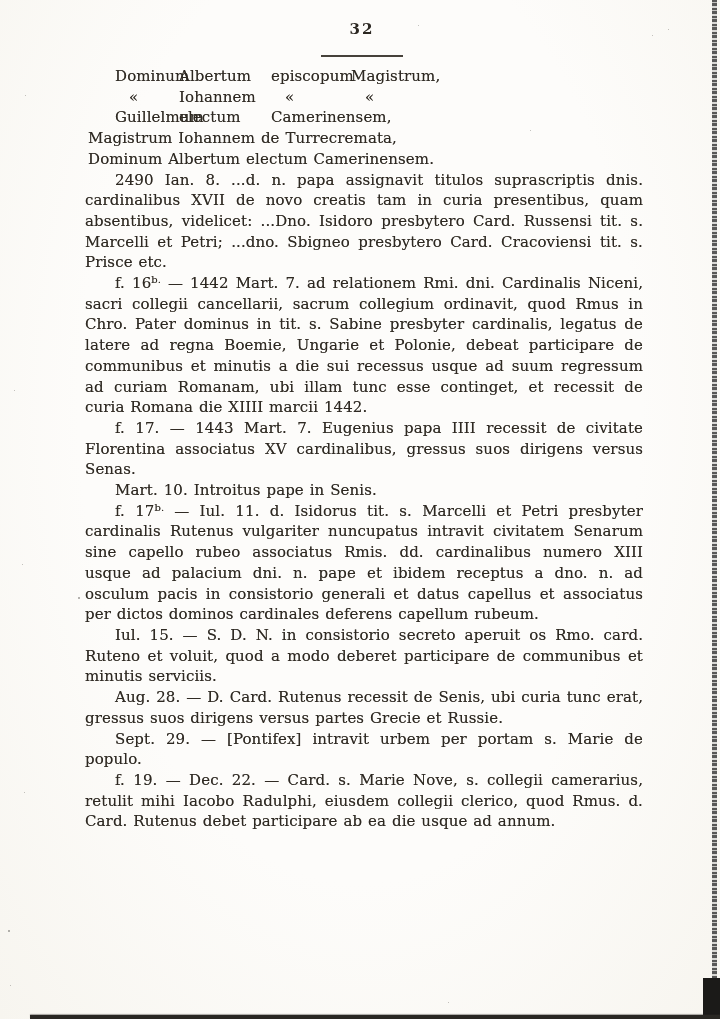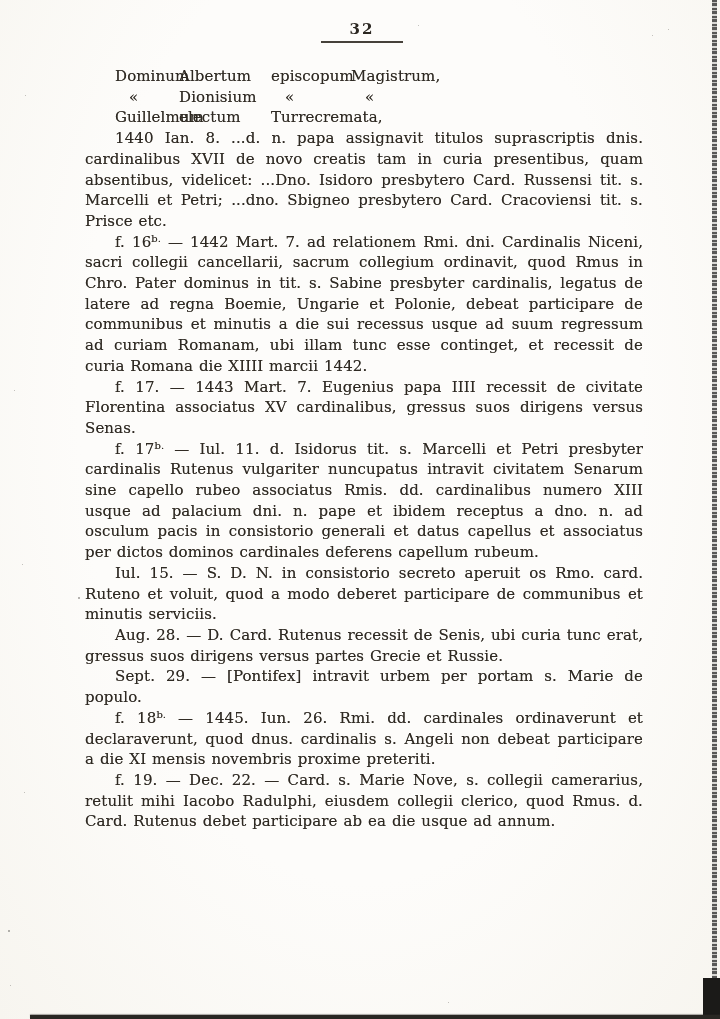--- a/index.html
+++ b/index.html
@@ -10,21 +10,21 @@
     overflow: hidden;
     background: radial-gradient(ellipse at 50% 40%, #fdfcfa 55%, #f7f5ef 100%);
     font-family: "DejaVu Serif", "Liberation Serif", serif;
     color: #2e2922;
   }
   .pagenum-wrap {
     width: 82px;
     margin: 20px auto 0 auto;
     text-align: center;
     border-bottom: 2px solid #46413a;
-    padding-bottom: 3px;
+    padding-bottom: 17px;
     transform: translateX(2px);
   }
   .pagenum {
     font-size: 15px;
     font-weight: 700;
     letter-spacing: 2px;
     color: #2b2721;
   }
   .textblock {
     position: absolute;
@@ -98,36 +98,40 @@
     <div class="pagenum">32</div>
   </div>
 
   <div class="textblock">
     <div class="name-grid" id="name-grid">
         <span class="ncell">Dominum</span>
         <span class="ncell">Albertum</span>
         <span class="ncell">episcopum</span>
         <span class="ncell">Magistrum,</span>
         <span class="ncell qmark">«</span>
-        <span class="ncell">Dionisium</span>
+        <span class="ncell">Iohannem</span>
         <span class="ncell qmark">«</span>
         <span class="ncell qmark">«</span>
         <span class="ncell">Guillelmum</span>
         <span class="ncell">electum</span>
-        <span class="ncell">Turrecremata,</span>
+        <span class="ncell">Camerinensem,</span>
+      </div>
+    <div id="name-lines">
+        <div class="nline">Magistrum Iohannem de Turrecremata,</div>
+        <div class="nline">Dominum Albertum electum Camerinensem.</div>
       </div>
     <div class="paras" id="paras">
-        <p class="para"><span>1440 Ian. 8. ...d. n. papa assignavit titulos suprascriptis dnis. cardinalibus XVII de novo creatis tam in curia presentibus, quam absentibus, videlicet: ...Dno. Isidoro presbytero Card. Russensi tit. s. Marcelli et Petri; ...dno. Sbigneo presbytero Card. Cracoviensi tit. s. Prisce etc.</span></p>
+        <p class="para"><span>2490 Ian. 8. ...d. n. papa assignavit titulos suprascriptis dnis. cardinalibus XVII de novo creatis tam in curia presentibus, quam absentibus, videlicet: ...Dno. Isidoro presbytero Card. Russensi tit. s. Marcelli et Petri; ...dno. Sbigneo presbytero Card. Cracoviensi tit. s. Prisce etc.</span></p>
         <p class="para"><span>f. 16</span><sup>b.</sup><span> — 1442 Mart. 7. ad relationem Rmi. dni. Cardinalis Niceni, sacri collegii cancellarii, sacrum collegium ordinavit, quod Rmus in Chro. Pater dominus in tit. s. Sabine presbyter cardinalis, legatus de latere ad regna Boemie, Ungarie et Polonie, debeat participare de communibus et minutis a die sui recessus usque ad suum regressum ad curiam Romanam, ubi illam tunc esse continget, et recessit de curia Romana die XIIII marcii 1442.</span></p>
         <p class="para"><span>f. 17. — 1443 Mart. 7. Eugenius papa IIII recessit de civitate Florentina associatus XV cardinalibus, gressus suos dirigens versus Senas.</span></p>
+        <p class="para"><span>Mart. 10. Introitus pape in Senis.</span></p>
         <p class="para"><span>f. 17</span><sup>b.</sup><span> — Iul. 11. d. Isidorus tit. s. Marcelli et Petri presbyter cardinalis Rutenus vulgariter nuncupatus intravit civitatem Senarum sine capello rubeo associatus Rmis. dd. cardinalibus numero XIII usque ad palacium dni. n. pape et ibidem receptus a dno. n. ad osculum pacis in consistorio generali et datus capellus et associatus per dictos dominos cardinales deferens capellum rubeum.</span></p>
         <p class="para"><span>Iul. 15. — S. D. N. in consistorio secreto aperuit os Rmo. card. Ruteno et voluit, quod a modo deberet participare de communibus et minutis serviciis.</span></p>
         <p class="para"><span>Aug. 28. — D. Card. Rutenus recessit de Senis, ubi curia tunc erat, gressus suos dirigens versus partes Grecie et Russie.</span></p>
         <p class="para"><span>Sept. 29. — [Pontifex] intravit urbem per portam s. Marie de populo.</span></p>
-        <p class="para"><span>f. 18</span><sup>b.</sup><span> — 1445. Iun. 26. Rmi. dd. cardinales ordinaverunt et declaraverunt, quod dnus. cardinalis s. Angeli non debeat participare a die XI mensis novembris proxime preteriti.</span></p>
         <p class="para"><span>f. 19. — Dec. 22. — Card. s. Marie Nove, s. collegii camerarius, retulit mihi Iacobo Radulphi, eiusdem collegii clerico, quod Rmus. d. Card. Rutenus debet participare ab ea die usque ad annum.</span></p>
         <p class="para"></p>
       </div>
   </div>
 
   <div class="edge-strip"></div>
   <div class="corner-block"></div>
   <div class="bottom-line"></div>
 
   <i class="speck" style="left:78px; top:597px;"></i>

